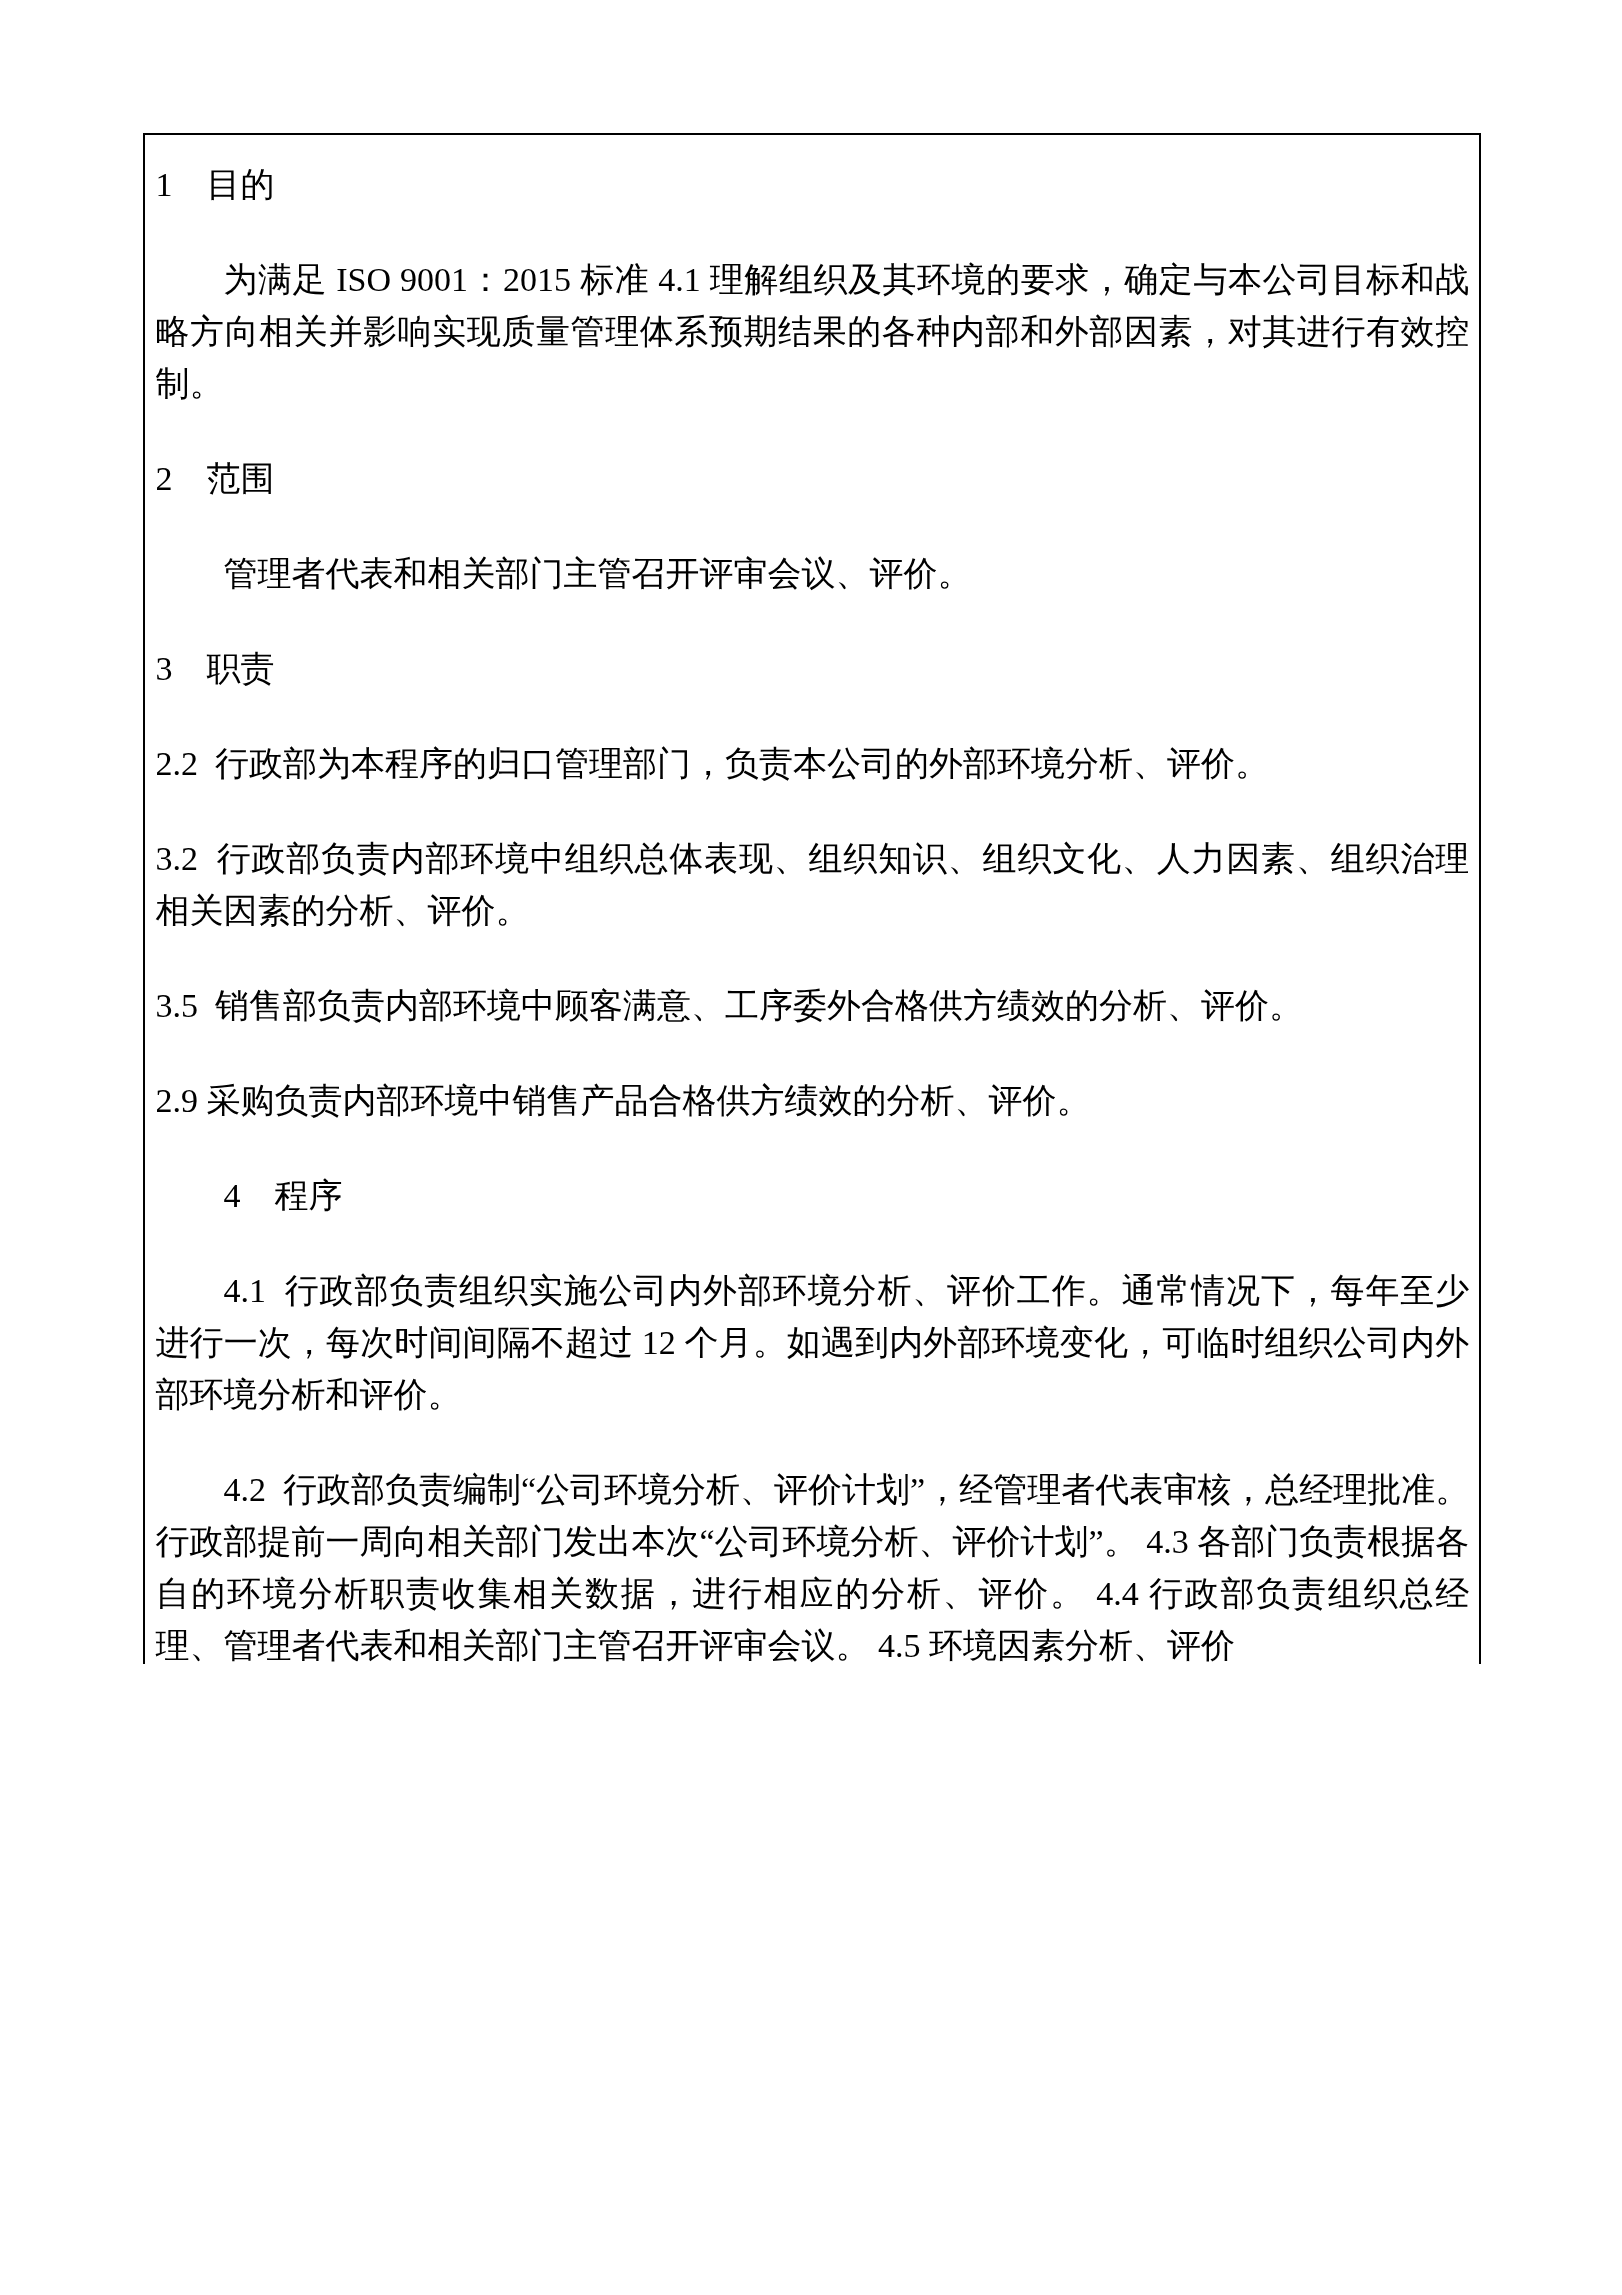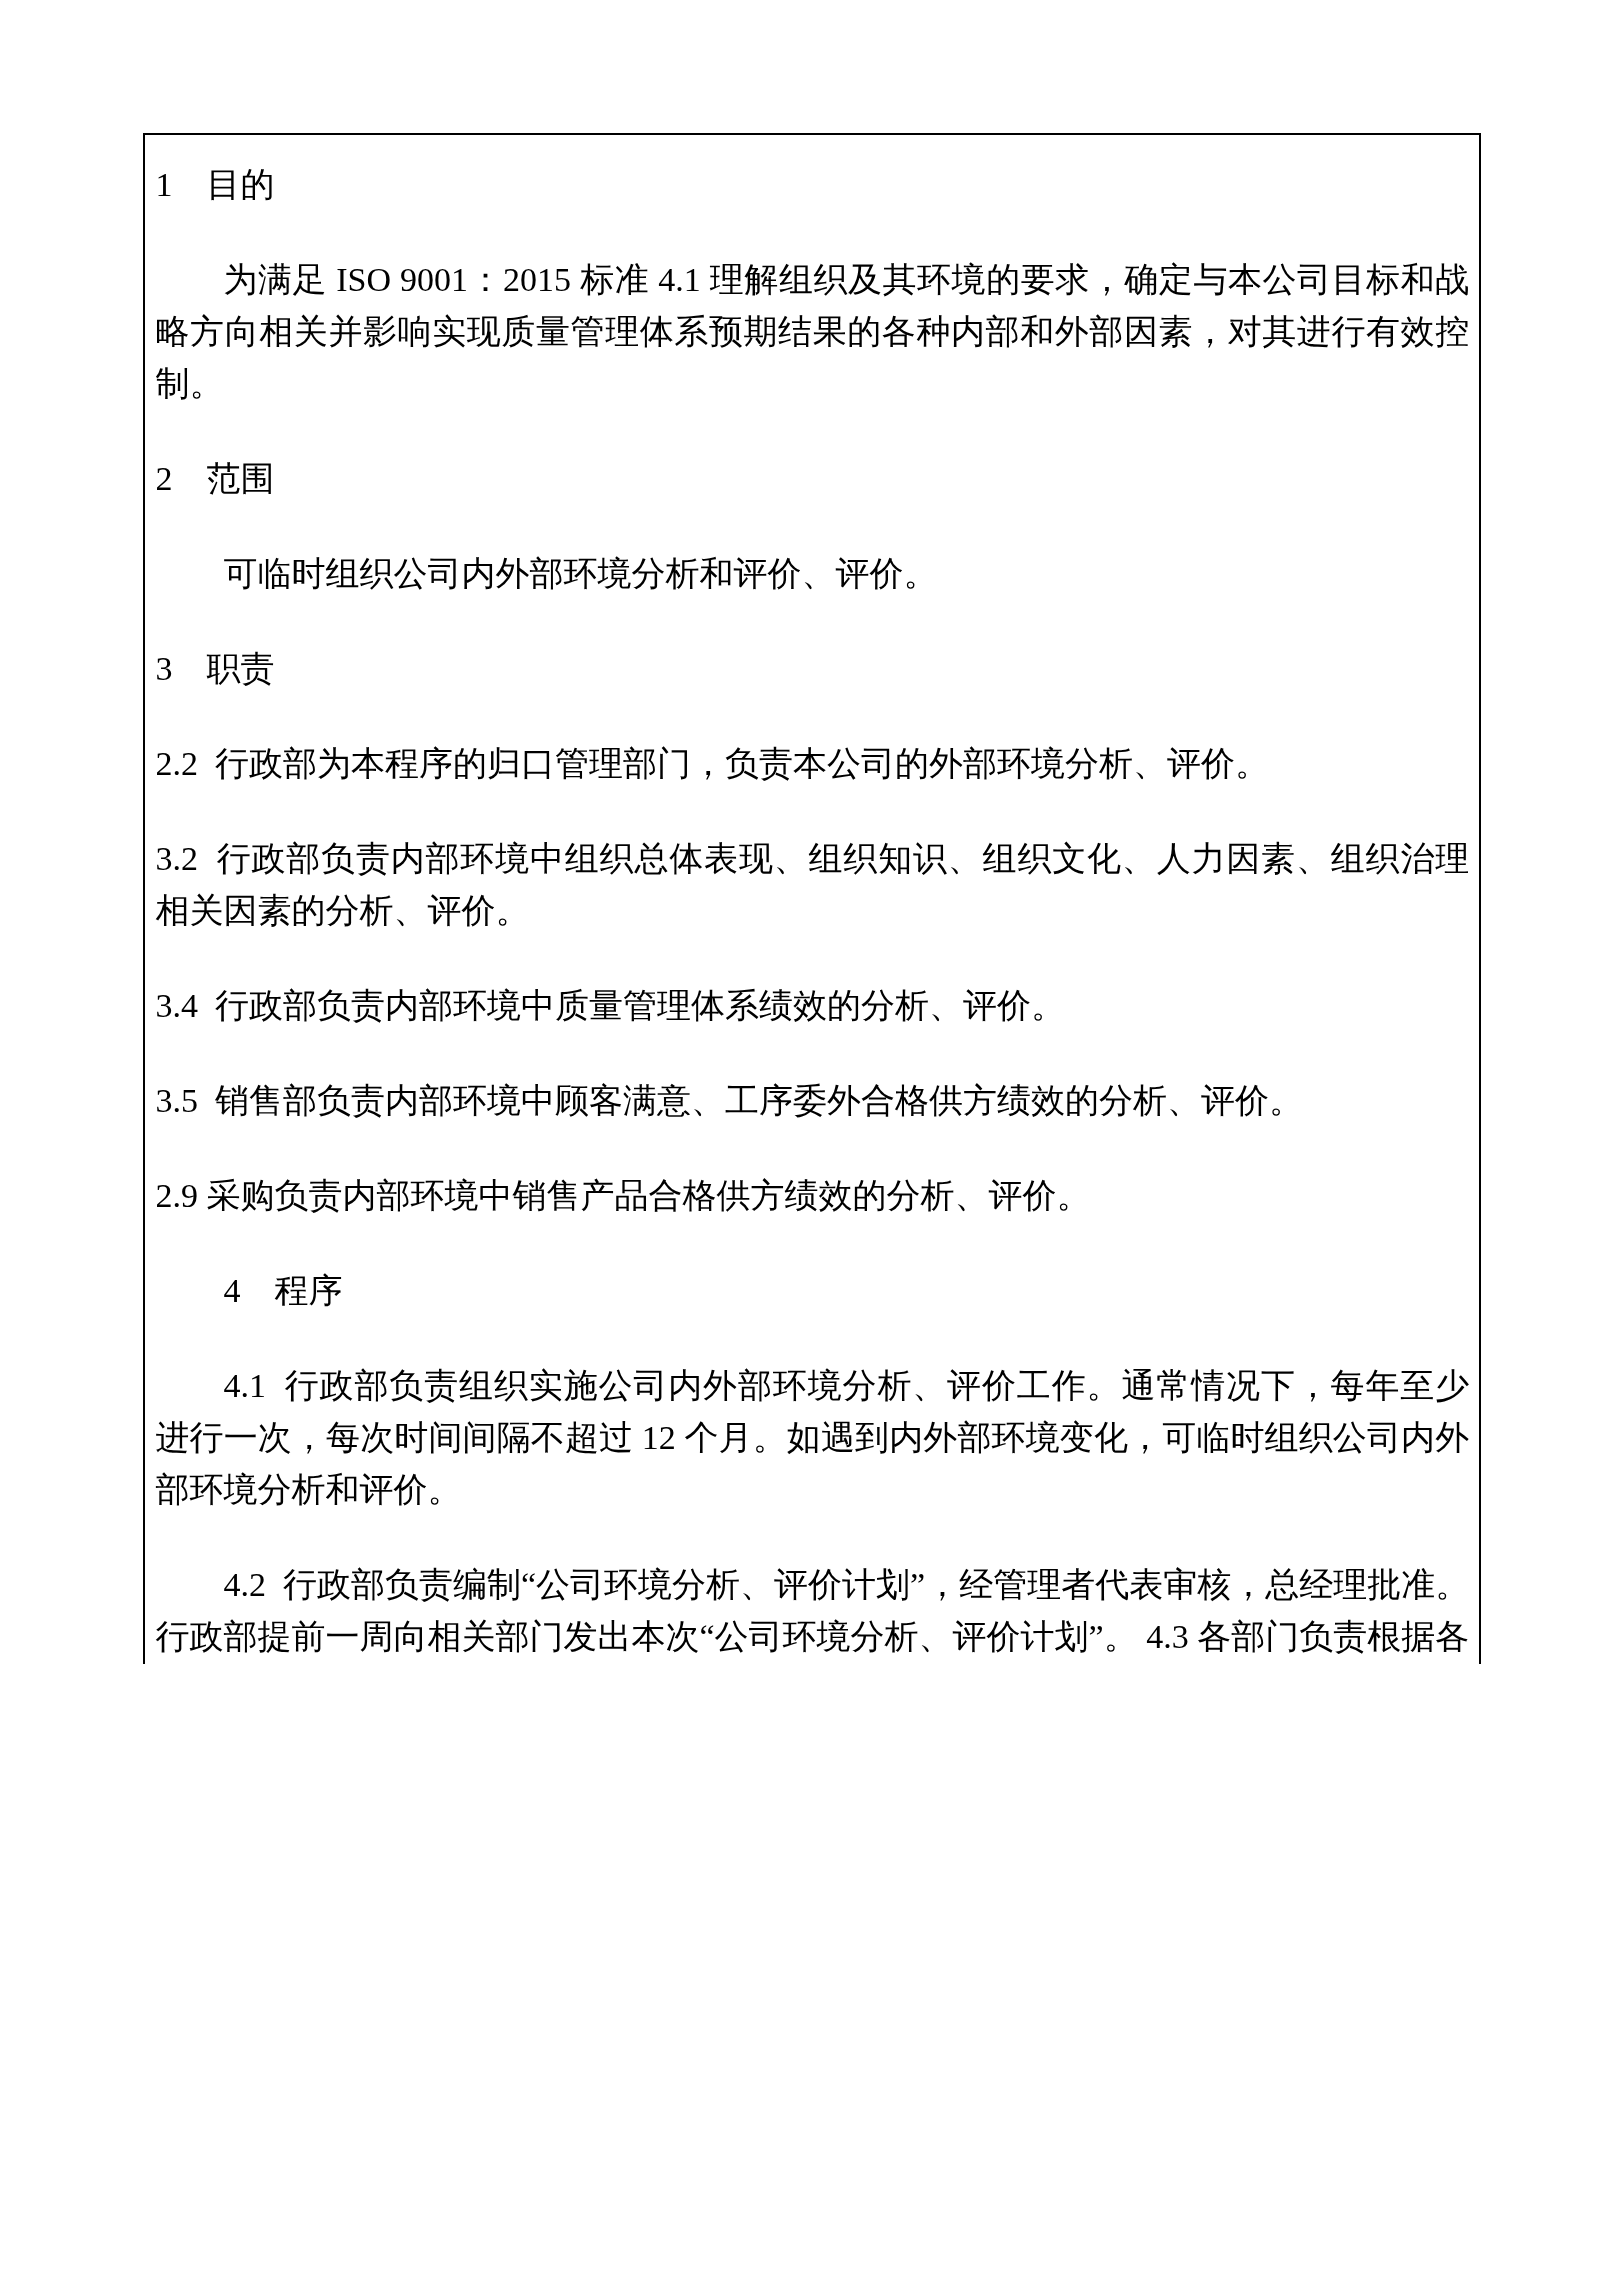--- a/index.html
+++ b/index.html
@@ -42,25 +42,24 @@
   }
 </style>
 </head>
 <body>
 
 <div class="page">
   <div class="doc-frame">
     <p class="blk">1　目的</p>
     <p class="blk indent">为满足 ISO 9001：2015 标准 4.1 理解组织及其环境的要求，确定与本公司目标和战略方向相关并影响实现质量管理体系预期结果的各种内部和外部因素，对其进行有效控制。</p>
     <p class="blk">2　范围</p>
-    <p class="blk indent">可临时组织公司内外部环境分析和评价、评价。</p>
+    <p class="blk indent">管理者代表和相关部门主管召开评审会议、评价。</p>
     <p class="blk">3　职责</p>
     <p class="blk">2.2  行政部为本程序的归口管理部门，负责本公司的外部环境分析、评价。</p>
     <p class="blk">3.2  行政部负责内部环境中组织总体表现、组织知识、组织文化、人力因素、组织治理相关因素的分析、评价。</p>
-    <p class="blk">3.4  行政部负责内部环境中质量管理体系绩效的分析、评价。</p>
     <p class="blk">3.5  销售部负责内部环境中顾客满意、工序委外合格供方绩效的分析、评价。</p>
     <p class="blk">2.9 采购负责内部环境中销售产品合格供方绩效的分析、评价。</p>
     <p class="blk indent">4　程序</p>
     <p class="blk indent">4.1  行政部负责组织实施公司内外部环境分析、评价工作。通常情况下，每年至少进行一次，每次时间间隔不超过 12 个月。如遇到内外部环境变化，可临时组织公司内外部环境分析和评价。</p>
     <p class="blk indent">4.2  行政部负责编制“公司环境分析、评价计划”，经管理者代表审核，总经理批准。行政部提前一周向相关部门发出本次“公司环境分析、评价计划”。 4.3 各部门负责根据各自的环境分析职责收集相关数据，进行相应的分析、评价。 4.4 行政部负责组织总经理、管理者代表和相关部门主管召开评审会议。 4.5 环境因素分析、评价</p>
     <p class="blk indent">4.5.1 PESTEL 分析模型</p>
   </div>
 </div>
 
 

